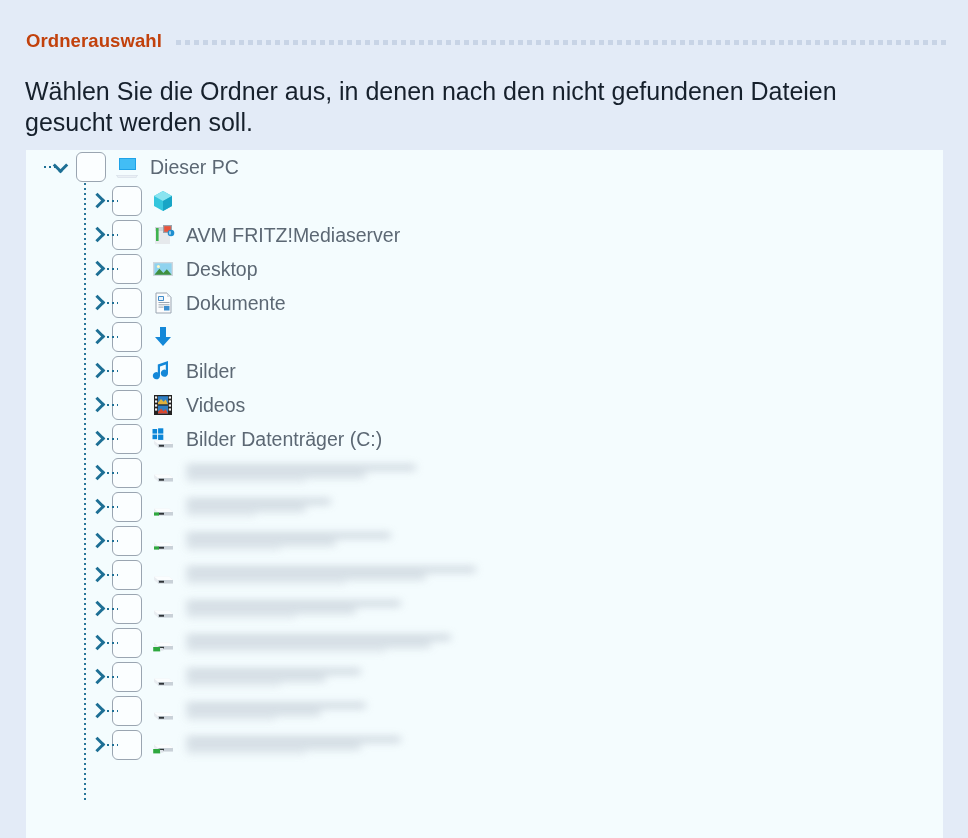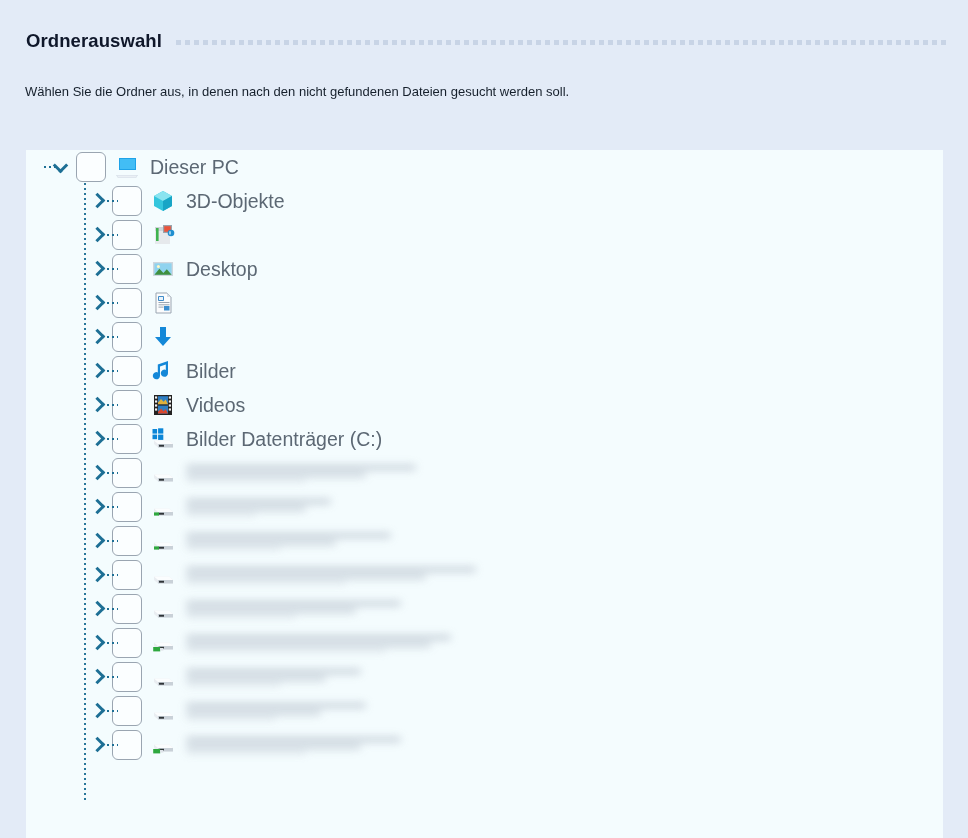--- a/index.html
+++ b/index.html
@@ -21,41 +21,41 @@
     left: 26px;
     top: 28px;
     width: 920px;
     height: 26px;
     display: flex;
     align-items: center;
   }
   .header-title {
     font-size: 18.5px;
     font-weight: bold;
-    color: #0f172a;
+    color: #c2410c;
     letter-spacing: 0.1px;
     white-space: nowrap;
   }
   .header-rule {
     flex: 1 1 auto;
     height: 5px;
     margin-left: 14px;
     margin-top: 3px;
     background-image: linear-gradient(to right, #c8d4e6 0 5px, rgba(0,0,0,0) 5px 9px);
     background-size: 9px 5px;
     background-repeat: repeat-x;
   }
 
   
   .intro {
     position: absolute;
     left: 25px;
     top: 76px;
     width: 880px;
-    font-size: 13px;
+    font-size: 25px;
     line-height: 31px;
     color: #16202c;
   }
 
   
   .tree-panel {
     position: absolute;
     left: 26px;
     top: 150px;
     width: 917px;
@@ -217,39 +217,39 @@
           <div class="chev"></div>
         </div>
         <div class="cbox"></div>
         <div class="icon">
           <svg viewBox="0 0 26 26" xmlns="http://www.w3.org/2000/svg">
             <path d="M13 3l9 5v10l-9 5-9-5V8z" fill="#34c6dd"></path>
                 <path d="M13 3l9 5-9 5-9-5z" fill="#8ae4f0"></path>
                 <path d="M13 13l9-5v10l-9 5z" fill="#18a5c6"></path>
           </svg>
         </div>
-        <div class="label">3D-Objekte</div>
       </div>
       <div class="tree-row child-row">
         <div class="expander">
           <div class="connector"></div>
           <div class="chev"></div>
         </div>
         <div class="cbox"></div>
         <div class="icon">
           <svg viewBox="0 0 26 26" xmlns="http://www.w3.org/2000/svg">
             <path d="M5 5h11l4 4v13H5z" fill="#e6e9ec"></path>
             <path d="M5 5h11l4 4H5z" fill="#cfd5da"></path>
                 <rect x="6" y="6" width="2.6" height="13" fill="#3fb34f"></rect>
                 <rect x="13" y="3" width="9" height="8" fill="#9aa3ab"></rect>
                 <rect x="14.2" y="4.2" width="6.6" height="5.6" fill="#e9543c"></rect>
                 <circle cx="21" cy="11" r="3.3" fill="#1f8fd0"></circle>
             <path d="M20 9.2v3.4" stroke="#fff" stroke-width="1.1"></path>
           </svg>
         </div>
+        <div class="label">AVM FRITZ!Mediaserver</div>
       </div>
       <div class="tree-row child-row">
         <div class="expander">
           <div class="connector"></div>
           <div class="chev"></div>
         </div>
         <div class="cbox"></div>
         <div class="icon">
           <svg viewBox="0 0 26 26" xmlns="http://www.w3.org/2000/svg">
             <rect x="3" y="6" width="20" height="14" fill="#cfd6dd"></rect>
@@ -272,20 +272,21 @@
                 <path d="M17 3l4 4h-4z" fill="#d6dde4"></path>
                 <path d="M8.5 6.5h5v4h-5z" fill="#e8f3fb" stroke="#2b7fc4" stroke-width=".9"></path>
                 <g fill="#9aa5b1">
               <rect x="8.5" y="12" width="11" height="1"></rect>
               <rect x="8.5" y="14.3" width="11" height="1"></rect>
                 <rect x="8.5" y="16.6" width="5" height="1"></rect>
             </g>
                 <rect x="14" y="16" width="5.5" height="4.5" fill="#3c8fd0"></rect>
           </svg>
         </div>
+        <div class="label">Dokumente</div>
       </div>
       <div class="tree-row child-row">
         <div class="expander">
           <div class="connector"></div>
           <div class="chev"></div>
         </div>
         <div class="cbox"></div>
         <div class="icon">
           <svg viewBox="0 0 26 26" xmlns="http://www.w3.org/2000/svg">
             <path d="M10 3h6v10h5l-8 9-8-9h5z" fill="#1488d8"></path>

